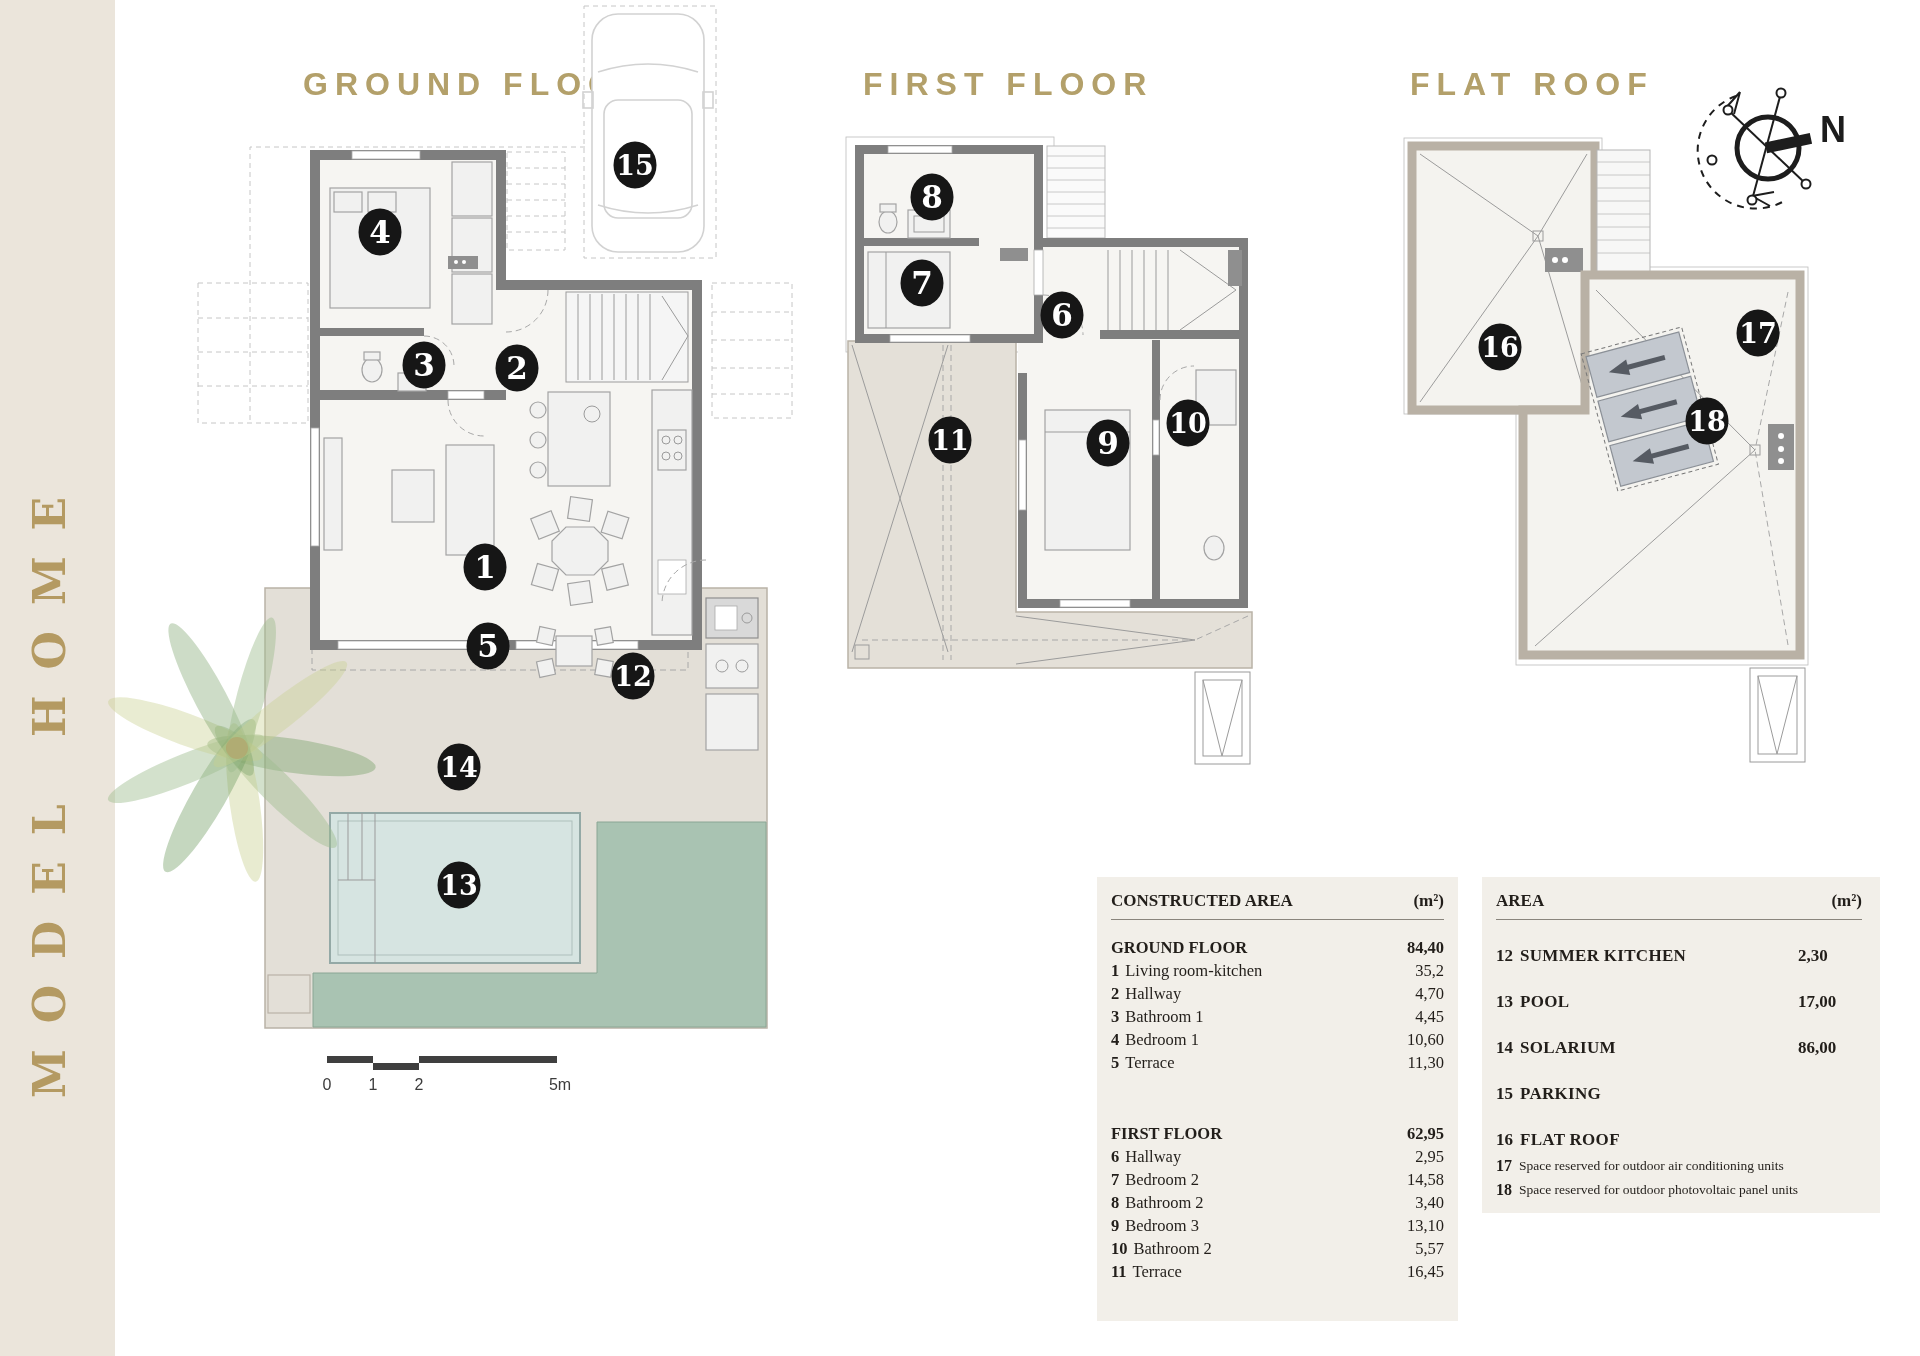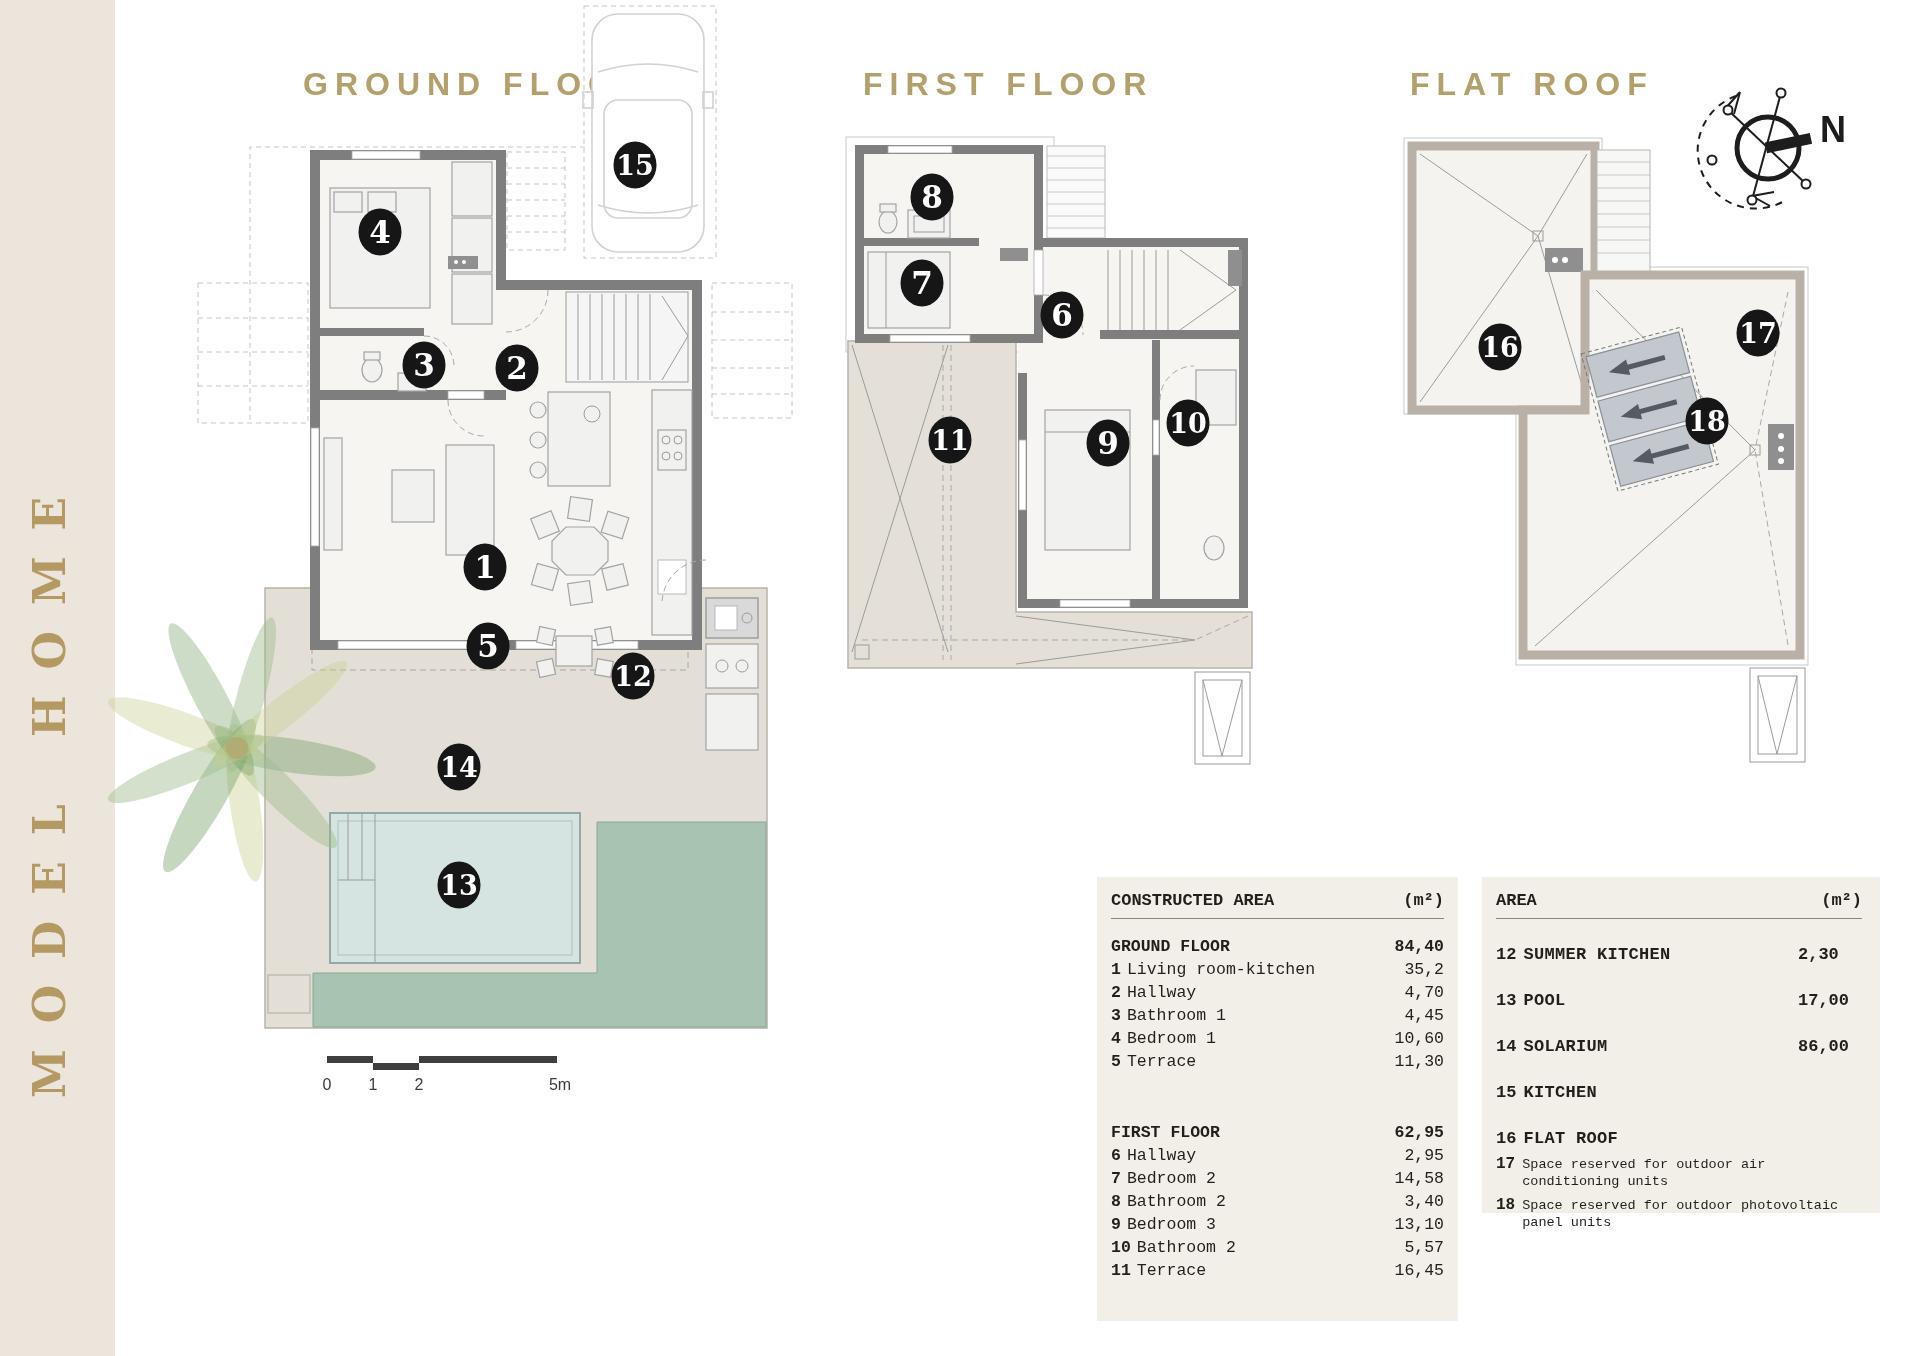--- a/index.html
+++ b/index.html
@@ -33,21 +33,21 @@
   .marker-num.two{font-size:27px;}
   .sb{fill:#3f3f3f;}
   .sblabel{fill:#3c3c3c;font-size:16px;font-family:"Liberation Sans",sans-serif;text-anchor:middle;}
   .north{fill:#1d1d1d;font-size:36px;font-weight:bold;font-family:"Liberation Sans",sans-serif;}
   .cline{stroke:#1d1d1d;stroke-width:2;fill:none;}
   .cdash{stroke:#1d1d1d;stroke-width:2;fill:none;stroke-dasharray:7 6;}
   .cdot{fill:#ffffff;stroke:#1d1d1d;stroke-width:2;}
 
   
   .panel{position:absolute;background:#f2efe9;color:#221e1a;
-       font-family:Liberation Mono, monospace;box-sizing:border-box;}
+       font-family:Liberation Serif, serif;box-sizing:border-box;}
   #panel-constructed{left:1097px;top:877px;width:361px;height:444px;padding:10px 14px;}
   #panel-area{left:1482px;top:877px;width:398px;height:336px;padding:10px 18px 10px 14px;}
   .panel-head{display:flex;justify-content:space-between;font-weight:bold;font-size:17px;
        border-bottom:1px solid #8a857d;padding:4px 0 8px;}
   .trow{display:flex;font-size:16.5px;line-height:23px;}
   .tnum{font-weight:bold;margin-right:6px;}
   .tlabel{flex:1;}
   .tval{width:52px;text-align:right;}
   .unit-l{width:52px;text-align:right;}
   .unit-r{width:64px;text-align:right;}
@@ -561,21 +561,21 @@
         <span class="alabel">POOL</span>
         <span class="aval">17,00</span>
       </div>
       <div class="arow">
         <span class="anum">14</span>
         <span class="alabel">SOLARIUM</span>
         <span class="aval">86,00</span>
       </div>
       <div class="arow">
         <span class="anum">15</span>
-        <span class="alabel">KITCHEN</span>
+        <span class="alabel">PARKING</span>
         <span class="aval"></span>
       </div>
       <div class="arow">
         <span class="anum">16</span>
         <span class="alabel">FLAT ROOF</span>
         <span class="aval"></span>
       </div>
       <div class="note">
         <span class="nnum">17</span>
         <span class="ntext">Space reserved for outdoor air conditioning units</span>

